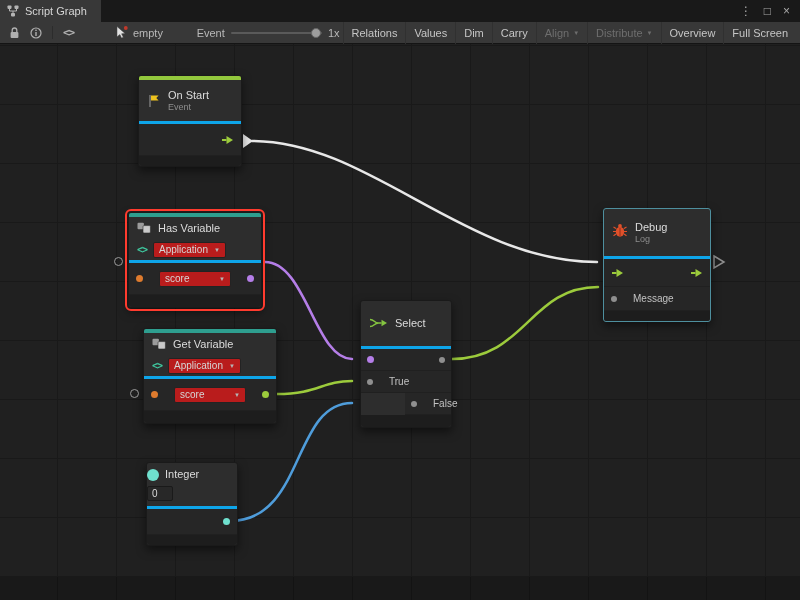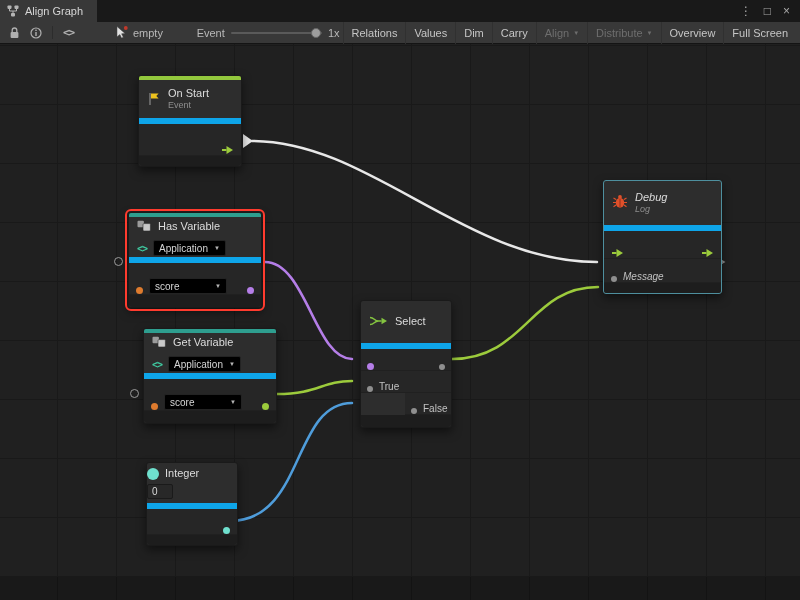--- a/index.html
+++ b/index.html
@@ -41,38 +41,38 @@
   .canvas-shade{position:absolute;left:0;right:0;bottom:0;height:23px;background:rgba(0,0,0,0.22);pointer-events:none;}
   .wires{position:absolute;left:0;top:0;}
   .wire{fill:none;stroke-width:2.5px;stroke-linecap:round;}
 
   
   .node{position:absolute;background:#2d2d2d;border:1px solid #1a1a1a;border-radius:3px;
         box-shadow:0 4px 10px rgba(0,0,0,.5);box-sizing:border-box;color:#d8d8d8;}
   .node.sel-red{outline:2px solid var(--selection-red);outline-offset:1px;}
   .node.sel-teal{border-color:var(--selection-teal);}
   .colorbar{height:4px;border-radius:2px 2px 0 0;}
-  .nheader{display:flex;align-items:center;gap:7px;padding:0 8px;border-bottom:6px solid #0ea5e9;box-sizing:border-box;}
+  .nheader{display:flex;align-items:center;gap:7px;padding:0 8px;border-bottom:3px solid #0ea5e9;box-sizing:border-box;}
   .nheader.col{flex-direction:column;align-items:flex-start;justify-content:center;gap:4px;}
   .hline{display:flex;align-items:center;gap:6px;}
   .ntitle{font-size:11px;color:#dcdcdc;line-height:1.2;white-space:nowrap;}
   .nsub{font-size:9px;color:#8d8d8d;line-height:1.2;}
-  .nrow{display:flex;align-items:flex-end;gap:6px;padding:0 7px;background:#262626;
+  .nrow{display:flex;align-items:center;gap:16px;padding:0 7px;background:#262626;
         border-bottom:1px solid #202020;box-sizing:border-box;font-size:10px;color:#c2c2c2;}
   .nfooter{background:#1d1d1d;border-radius:0 0 3px 3px;}
   .dot{width:7px;height:7px;border-radius:50%;flex:0 0 auto;}
   .dot.gray{width:6px;height:6px;background:var(--port-gray);}
   .dot.orange{background:var(--port-orange);}
   .dot.purple{background:var(--wire-purple);}
   .dot.lime{background:var(--wire-lime);}
   .dot.cyan{background:var(--port-cyan);}
   .ml-auto{margin-left:auto;}
   .ring-port{position:absolute;width:9px;height:9px;border-radius:50%;border:1.5px solid #9a9a9a;
              box-sizing:border-box;background:transparent;}
-  .dropdown{display:inline-flex;align-items:center;background:#000000;border:1px solid #232323;
+  .dropdown{display:inline-flex;align-items:center;background:#b91c1c;border:1px solid #232323;
             border-radius:2px;height:16px;padding:0 5px;font-size:10px;color:#d6d6d6;gap:6px;box-sizing:border-box;}
   .dropdown.field{width:78px;justify-content:space-between;}
   .value-box{width:26px;height:15px;background:#282828;border:1px solid #1a1a1a;border-radius:2px;
              font-size:10px;color:#dadada;display:flex;align-items:center;padding-left:4px;box-sizing:border-box;}
   .codebadge{font-family:"DejaVu Sans Mono",monospace;font-size:10px;font-weight:bold;
              color:#3fc9a0;letter-spacing:-1px;}
   .flowport{display:inline-flex;align-items:center;flex:0 0 auto;}
   .int-icon{width:12px;height:12px;border-radius:50%;background:var(--port-cyan);flex:0 0 auto;}
   .tcol{display:flex;flex-direction:column;justify-content:center;}
 </style>
@@ -84,21 +84,21 @@
   <div class="titlebar">
     <div class="tab">
       <span class="ticon" style="padding:0;">
         <svg width="12" height="12" viewBox="0 0 12 12">
           <rect x="0.5" y="0.5" width="4" height="3.4" rx="0.8" fill="#b5b5b5"></rect>
           <rect x="7.5" y="0.5" width="4" height="3.4" rx="0.8" fill="#b5b5b5"></rect>
           <rect x="4" y="8" width="4" height="3.4" rx="0.8" fill="#b5b5b5"></rect>
           <path d="M2.5 4 V6 H9.5 V4 M6 6 V8" stroke="#b5b5b5" stroke-width="1" fill="none"></path>
         </svg>
       </span>
-      <span>Align Graph</span>
+      <span>Script Graph</span>
     </div>
     <div class="titlebar-right">
       <span class="tb-glyph">⋮</span>
       <span class="tb-glyph">□</span>
       <span class="tb-glyph">×</span>
     </div>
   </div>
 
   <div class="toolbar">
     <span class="ticon">
@@ -281,21 +281,21 @@
         <span class="dot gray"></span>
         <span>True</span>
       </div>
       <div class="nrow" style="height:22px;padding:0 6px;margin-left:44px;">
         <span class="dot gray"></span>
         <span>False</span>
       </div>
       <div class="nfooter" style="height:12px;"></div>
     </div>
 
-    <div class="node sel-teal" style="left:603px;top:136px;width:119px;font-style:italic;">
+    <div class="node sel-teal" style="left:603px;top:164px;width:108px;">
       <div class="nheader" style="height:50px;border-radius:3px 3px 0 0;">
         <span>
           <svg width="16" height="15" viewBox="0 0 16 15">
             <path d="M4 5.5 L1.5 4 M4 8.5 H1 M4 11 L1.5 12.8 M12 5.5 L14.5 4 M12 8.5 H15 M12 11 L14.5 12.8" stroke="#e0502a" stroke-width="1.1"></path>
             <circle cx="8" cy="3" r="1.9" fill="#e0502a"></circle>
             <ellipse cx="8" cy="8.8" rx="4.2" ry="4.9" fill="#e0502a"></ellipse>
             <path d="M8 4.8 V13.4" stroke="#7a2a16" stroke-width="0.8"></path>
           </svg>
         </span>
         <div class="tcol">

